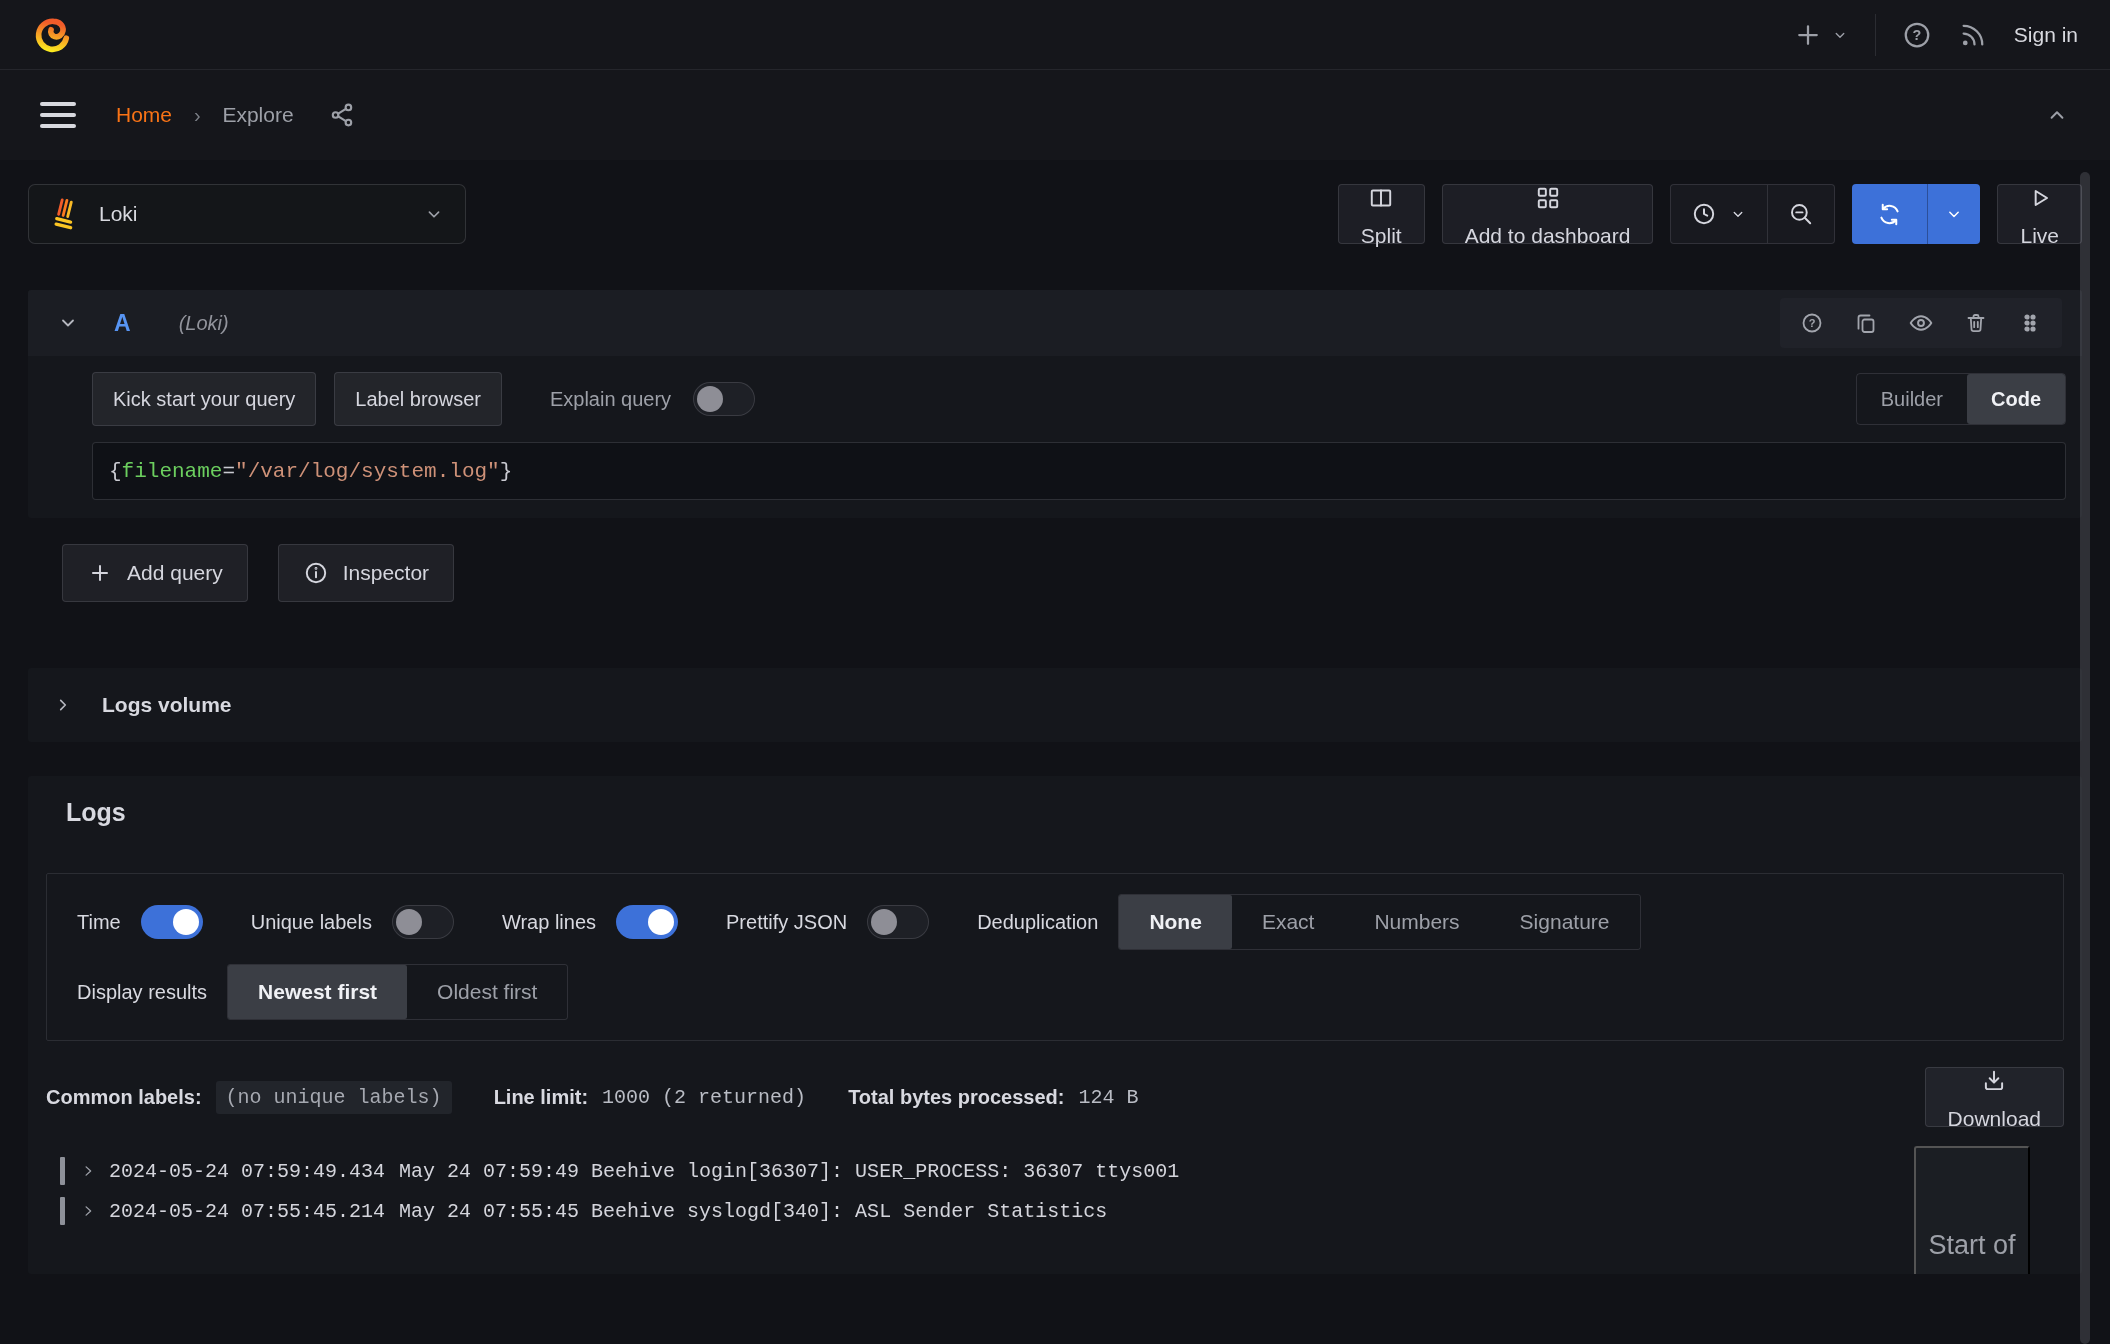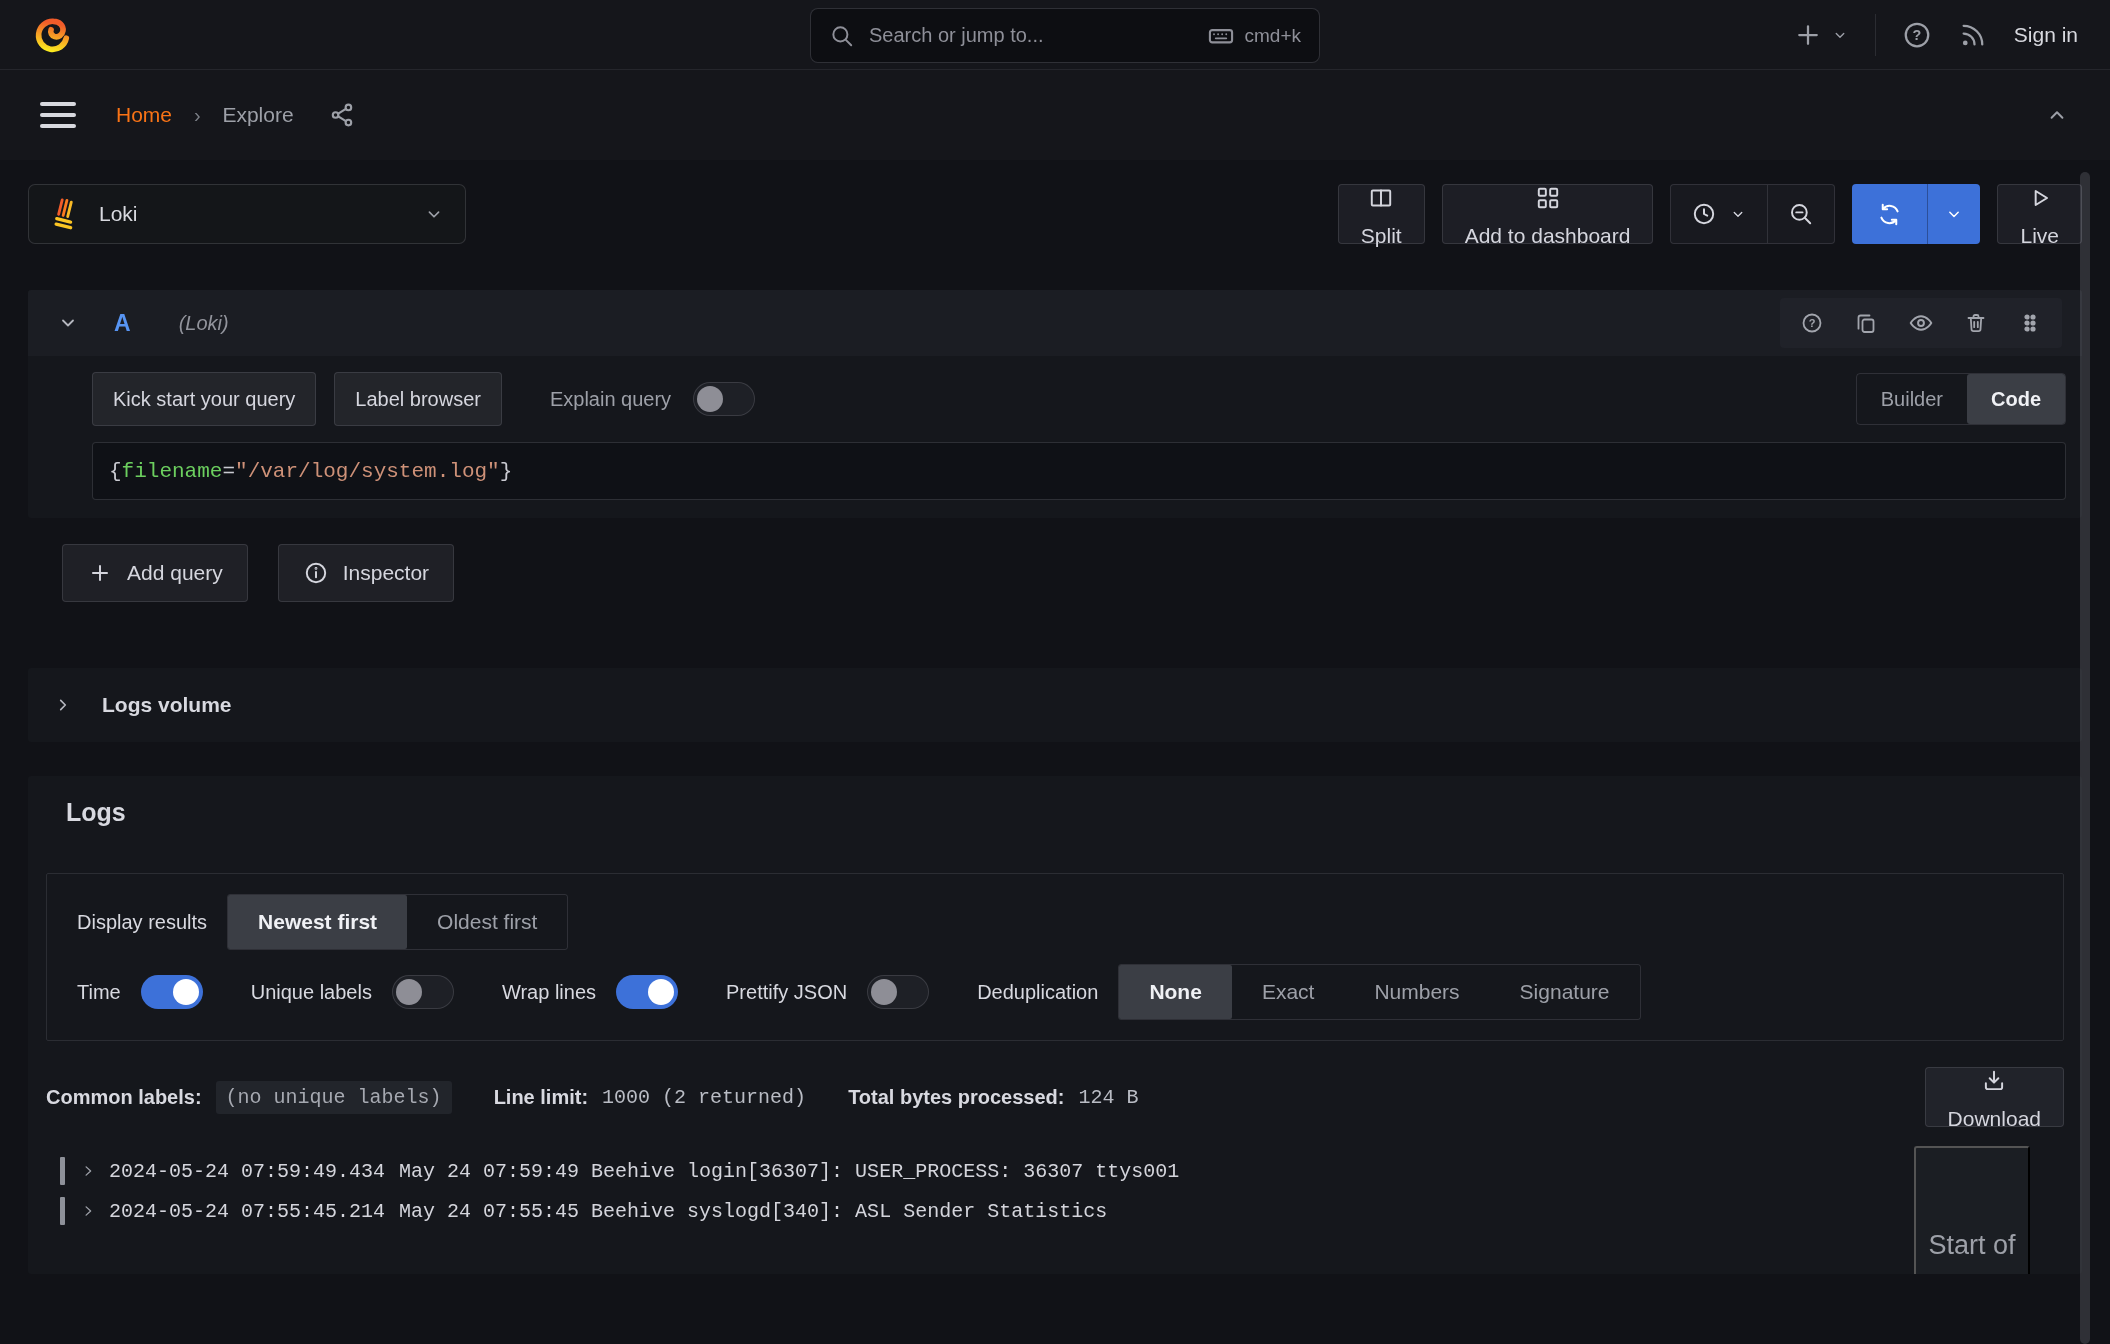--- a/index.html
+++ b/index.html
@@ -187,38 +187,20 @@
       <defs>
         <linearGradient id="gflame" x1="0" y1="1" x2="0.2" y2="0">
           <stop offset="0" stop-color="#fcee1f"></stop>
             <stop offset="1" stop-color="#f15b2a"></stop>
         </linearGradient>
       </defs>
       <path fill="none" stroke="url(#gflame)" stroke-width="3.2" stroke-linecap="round" d="M19.6 13.8A8 8 0 1 1 12.3 4.2c3.4 0 5.9 2.5 5.4 5.4-.4 2.4-2.6 3.9-4.7 3.3-1.8-.5-2.7-2.3-2.1-3.9"></path>
     </svg>
   </div>
 
-  <div class="searchbox">
-    <span class="icon">
-      <svg viewBox="0 0 24 24" width="26" height="26">
-          <circle cx="10.5" cy="10.5" r="6.5"></circle>
-          <line x1="15.3" y1="15.3" x2="20.5" y2="20.5"></line>
-        </svg>
-    </span>
-    <span class="ph">Search or jump to...</span>
-    <span class="shortcut">
-      <span class="icon">
-        <svg viewBox="0 0 24 24" width="28" height="28">
-            <rect x="2.5" y="7" width="19" height="10.5" rx="2"></rect>
-            <path d="M6 10.5h.01M9.5 10.5h.01M13 10.5h.01M16.5 10.5h.01M7.5 14h9" stroke-width="1.6"></path>
-          </svg>
-      </span>
-      <span>cmd+k</span>
-    </span>
-  </div>
 
   <div class="topnav-right">
     <button class="tn-btn">
       <span class="icon">
         <svg viewBox="0 0 24 24" width="30" height="30" stroke-width="1.6">
             <path d="M12 5v14M5 12h14"></path>
           </svg>
       </span>
       <span class="icon">
         <svg viewBox="0 0 24 24" width="18" height="18" stroke-width="2">
@@ -481,28 +463,20 @@
         </svg>
     </span>
     <span class="title">Logs volume</span>
   </section>
 
   <section class="panel logs-panel">
     <h2 class="logs-title">Logs</h2>
 
     <div class="logs-controls">
       <div class="ctl-row">
-        <span class="ctl-label" style="margin-right:20px;">Display results</span>
-        <div class="seg">
-          <span class="opt active">Newest first</span>
-          <span class="opt">Oldest first</span>
-        </div>
-      </div>
-
-      <div class="ctl-row">
         <div class="ctl-group">
           <span class="ctl-label">Time</span>
           <span class="toggle on"></span>
         </div>
         <div class="ctl-group ctl-gap">
           <span class="ctl-label">Unique labels</span>
           <span class="toggle off"></span>
         </div>
         <div class="ctl-group ctl-gap">
           <span class="ctl-label">Wrap lines</span>
@@ -515,20 +489,28 @@
         <div class="ctl-group ctl-gap">
           <span class="ctl-label">Deduplication</span>
           <div class="seg">
             <span class="opt active">None</span>
             <span class="opt">Exact</span>
             <span class="opt">Numbers</span>
             <span class="opt">Signature</span>
           </div>
         </div>
       </div>
+
+      <div class="ctl-row">
+        <span class="ctl-label" style="margin-right:20px;">Display results</span>
+        <div class="seg">
+          <span class="opt active">Newest first</span>
+          <span class="opt">Oldest first</span>
+        </div>
+      </div>
     </div>
 
     <div class="meta-row">
       <div class="meta-item">
         <span class="meta-label">Common labels:</span>
         <span class="meta-mono meta-pill">(no unique labels)</span>
       </div>
       <div class="meta-item">
         <span class="meta-label">Line limit:</span>
         <span class="meta-mono">1000 (2 returned)</span>

